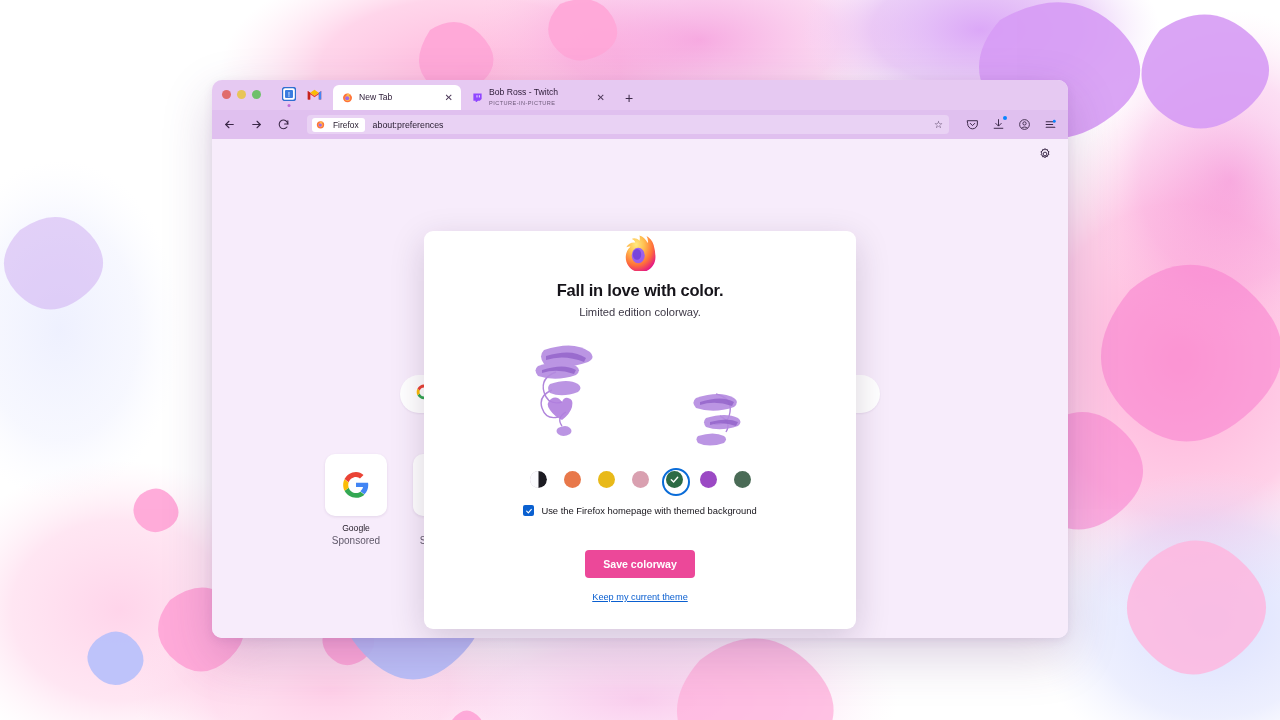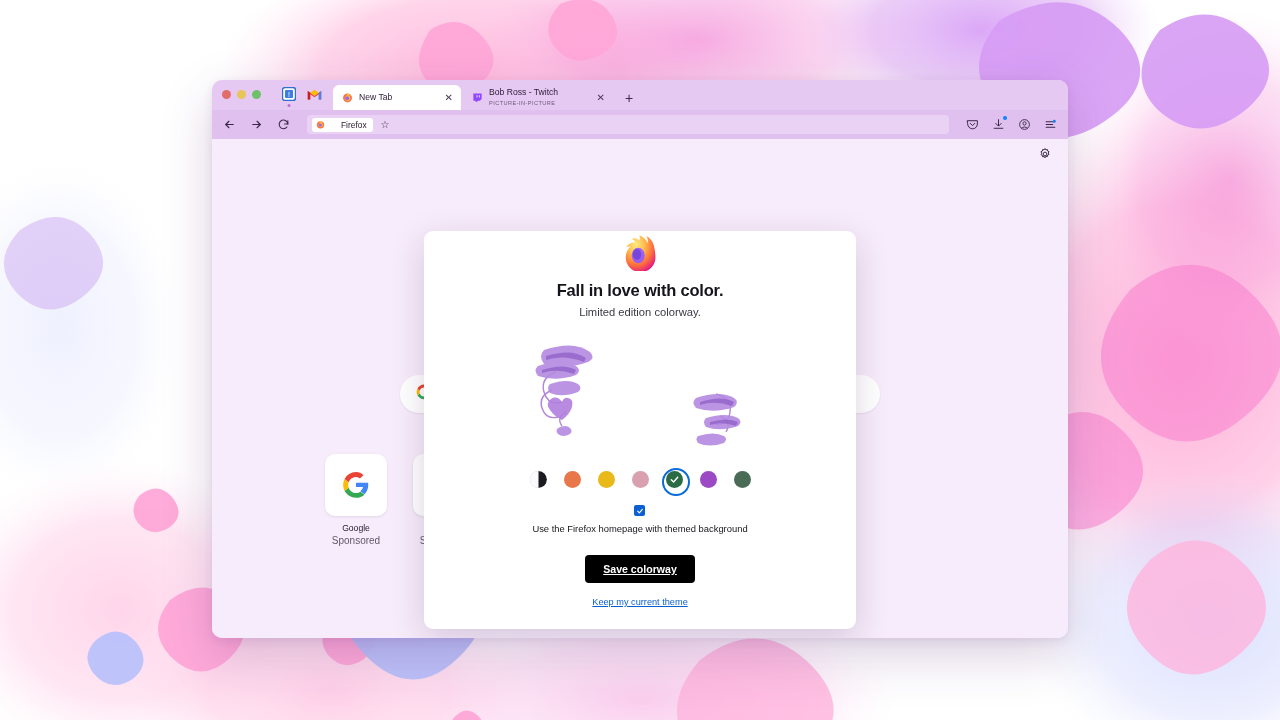--- a/index.html
+++ b/index.html
@@ -66,21 +66,21 @@
     height: 29px; background: #e0c0ef;
     display: flex; align-items: center; padding: 0 10px; gap: 12px;
   }
   .nav-ico { width: 15px; height: 15px; color: #3a2747; display: flex; align-items: center; justify-content: center; }
   .urlbar {
     flex: 1 1 auto; height: 19px; background: #e9d2f4; border-radius: 4px;
     display: flex; align-items: center; padding: 0 6px 0 5px; gap: 8px; margin: 0 4px;
   }
   .url-chip {
     background: #fff; border-radius: 3px; height: 14px;
-    display: flex; align-items: center; gap: 16px; padding: 0 6px 0 4px;
+    display: flex; align-items: center; gap: 8px; padding: 0 6px 0 4px;
     font-size: 8.4px; color: #241a2c;
   }
   .url-text { font-size: 8.8px; color: #241a2c; flex: 1 1 auto; }
   .url-star { font-size: 10px; color: #3a2747; }
   .toolbar-icons { display: flex; align-items: center; gap: 11px; }
 
   
   .content { position: relative; height: 499px; background: #f7ecfb; overflow: hidden; }
   .gear-btn { position: absolute; right: 14px; top: 8px; width: 16px; height: 16px; color:#3a2747; }
 
@@ -128,27 +128,27 @@
   .graffiti { position: absolute; inset: 0; pointer-events: none; }
 
   .swatches { margin-top: 11px; display: flex; align-items: center; gap: 17px; }
   .swatch { width: 17px; height: 17px; border-radius: 50%; position: relative; }
   .swatch.selected::after {
     content: ''; position: absolute; left: -3.5px; top: -3.5px; width: 24px; height: 24px;
     border-radius: 50%; border: 2px solid #0a6cd8;
   }
   .swatch-check { position: absolute; inset: 0; display: flex; align-items: center; justify-content: center; }
 
-  .modal-check-row { margin-top: 17px; display: flex; align-items: center; gap: 7px; flex-direction: column; }
+  .modal-check-row { margin-top: 17px; display: flex; align-items: center; gap: 7px; }
   .cbox { width: 11px; height: 11px; border-radius: 2px; background: #0a60d0; display: flex; align-items: center; justify-content: center; }
   .cbox-label { font-size: 9.4px; color: #16141a; }
 
   .save-btn {
-    margin-top: 21px; background: #000000; color: #fff; border: 0; border-radius: 4px;
-    font-size: 10.6px; font-weight: bold; padding: 8px 18px; font-family: inherit; cursor: pointer; text-decoration: underline;
+    margin-top: 34px; background: #ec4899; color: #fff; border: 0; border-radius: 4px;
+    font-size: 10.6px; font-weight: bold; padding: 8px 18px; font-family: inherit; cursor: pointer;
   }
   .keep-link { margin-top: 14px; font-size: 9.2px; color: #0a5fd0; text-decoration: underline; cursor: pointer; }
 </style>
 </head>
 <body>
 
 <div id="wallpaper">
   <svg viewBox="0 0 1280 720" xmlns="http://www.w3.org/2000/svg">
     <defs>
       <radialGradient id="gPink" cx="50%" cy="50%" r="50%">
@@ -303,20 +303,21 @@
 
     <div class="urlbar">
       <span class="url-chip">
         <svg width="9" height="9" viewBox="0 0 32 32">
           <circle cx="16" cy="17" r="13" fill="#ff7139"></circle>
           <path d="M16 4c5 0 9 3 11 7-2-2-5-3-8-2 3 2 5 5 5 9a8 8 0 1 1-16 0c0-3 1-5 3-7-1 3 0 5 2 6-2-4-1-9 3-11z" fill="#ffbd4f"></path>
           <circle cx="15" cy="18" r="6" fill="#9059ff" opacity="0.85"></circle>
         </svg>
         <span>Firefox</span>
       </span>
+      <span class="url-text" placeholder="Search with Google or enter address">about:preferences</span>
       <span class="url-star">☆</span>
     </div>
 
     <div class="toolbar-icons">
       <span class="nav-ico">
         <svg width="13" height="13" viewBox="0 0 24 24" fill="none" stroke="currentColor" stroke-width="1.8" stroke-linecap="round" stroke-linejoin="round">
           <path d="M3 5h18v6a9 9 0 0 1-18 0z"></path>
             <path d="M8 10l4 4 4-4"></path>
         </svg>
       </span>

